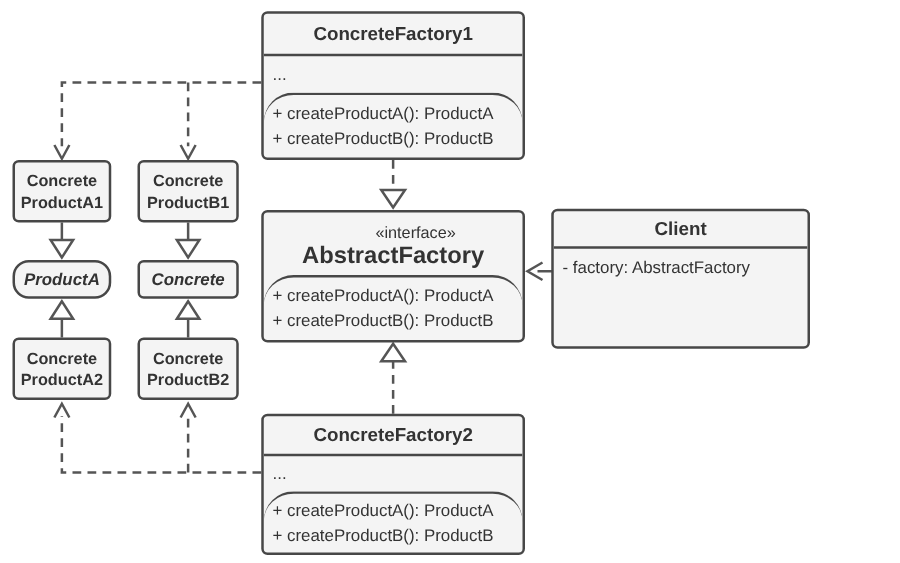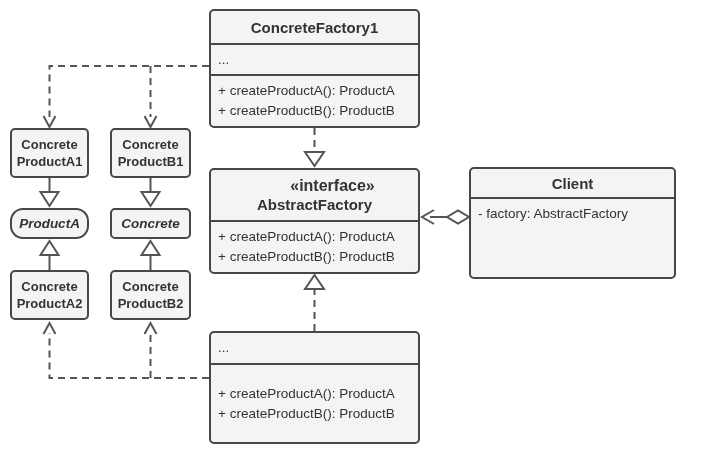--- a/index.html
+++ b/index.html
@@ -20,28 +20,28 @@
   .solid{stroke:var(--line);stroke-width:2;fill:none;}
   .open-arrow{stroke:var(--line);stroke-width:2;fill:none;stroke-linejoin:miter;stroke-linecap:butt;}
   .hollow{fill:var(--background);stroke:var(--line);stroke-width:2;stroke-linejoin:miter;}
   .cls{
     position:absolute;box-sizing:border-box;background:var(--box-fill);
     border:2px solid var(--box-border);border-radius:5px;
     display:flex;flex-direction:column;overflow:hidden;
   }
   .cmp{box-sizing:border-box;flex:0 0 auto;}
   .cmp + .cmp{border-top:2px solid var(--box-border);}
-  .cmp.grow{flex:1 1 auto;}
+  .cmp.grow{flex:1 1 auto;border-radius:24px;}
   .cls-title{
     font-weight:bold;font-size:15px;display:flex;align-items:center;justify-content:center;
     text-align:center;
   }
   .hdr{display:flex;flex-direction:column;align-items:center;justify-content:center;}
-  .stereotype{font-size:16px;font-weight:bold;line-height:19px;margin-left:36px;}
-  .if-name{font-size:15px;font-weight:bold;line-height:20px;}
+  .stereotype{font-size:13px;font-weight:normal;line-height:19px;margin-left:36px;}
+  .if-name{font-size:19px;font-weight:bold;line-height:20px;}
   .rows{display:flex;flex-direction:column;justify-content:center;padding:4px 0;}
   .row{font-size:13.5px;line-height:20px;padding:0 7px;white-space:nowrap;}
   .small{
     position:absolute;box-sizing:border-box;background:var(--box-fill);
     border:2px solid var(--box-border);border-radius:5px;
     display:flex;flex-direction:column;align-items:center;justify-content:center;
     font-weight:bold;font-size:13px;line-height:17px;text-align:center;
   }
   .small.italic{font-style:italic;font-size:13.5px;}
 </style>
@@ -116,28 +116,29 @@
     <div class="cmp hdr" style="height:50px;">
       <div class="stereotype">«interface»</div>
       <div class="if-name">AbstractFactory</div>
     </div>
     <div class="cmp grow rows">
       <div class="row">+ createProductA(): ProductA</div>
       <div class="row">+ createProductB(): ProductB</div>
     </div>
   </div>
 
-  <div class="cls" style="left:469px;top:167px;width:207px;height:112px;">
+  <div class="cls" style="left:441px;top:167px;width:207px;height:112px;">
     <div class="cmp cls-title" style="height:28px;">Client</div>
     <div class="cmp rows" style="height:32px;">
       <div class="row">- factory: AbstractFactory</div>
     </div>
   </div>
 
   <div class="cls" style="left:209px;top:331px;width:211px;height:113px;">
+    <div class="cmp cls-title" style="height:30px;">ConcreteFactory2</div>
     <div class="cmp rows" style="height:30px;">
       <div class="row">...</div>
     </div>
     <div class="cmp grow rows">
       <div class="row">+ createProductA(): ProductA</div>
       <div class="row">+ createProductB(): ProductB</div>
     </div>
   </div>
 
   <div class="small" style="left:10px;top:128px;width:79px;height:50px;">

